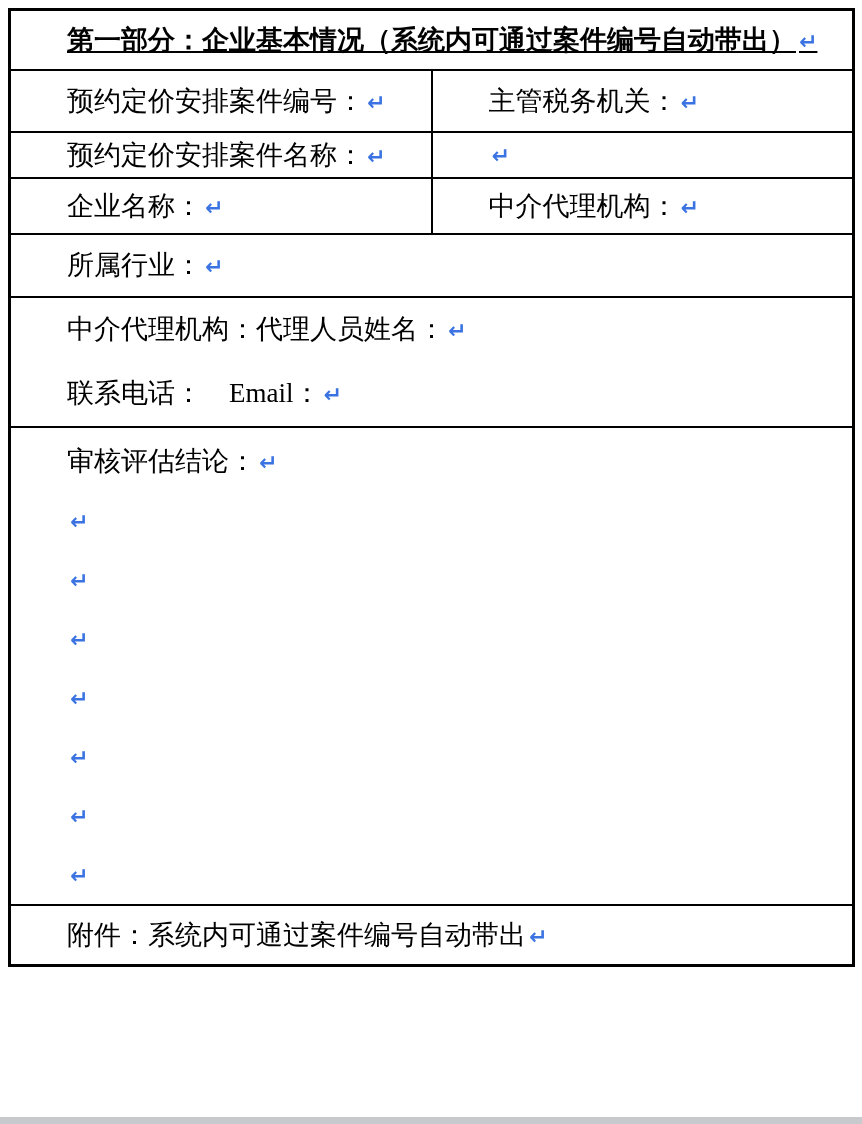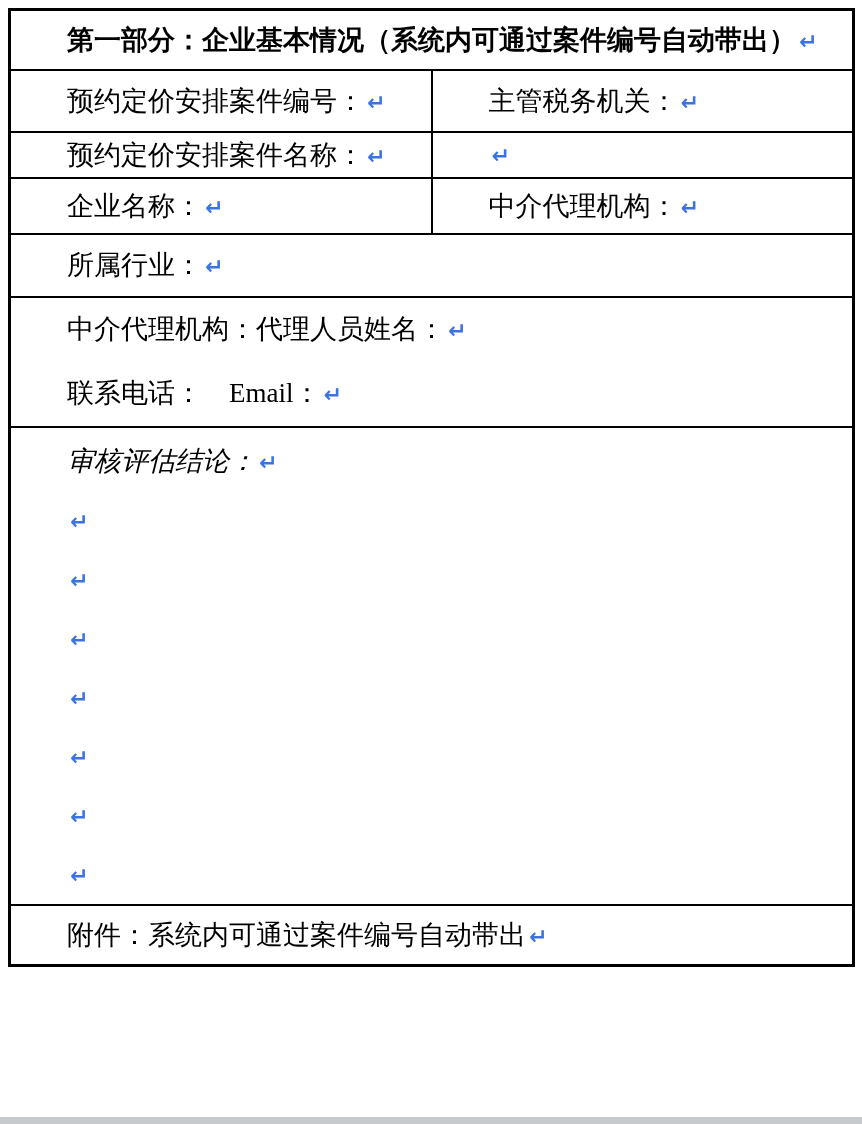--- a/index.html
+++ b/index.html
@@ -28,38 +28,37 @@
     padding: 0 6px 0 56px;
     font-size: 27px;
     vertical-align: middle;
     overflow: hidden;
     white-space: nowrap;
   }
   .doc-table {
     border: 3px solid #000000;
   }
   .col1 { width: 422px; }
-  .bold-row td { font-weight: bold; }
+  .bold-row td { font-weight: bold; text-decoration: underline; }
   .pilcrow {
     font-family: "DejaVu Sans", sans-serif;
     font-weight: 700;
     font-size: 22px;
     color: #3B74E2;
     margin-left: 3px;
   }
   .multi-line-cell {
     vertical-align: middle;
   }
   .multi-line-cell .line {
     line-height: 62px;
   }
   .tall-cell {
     vertical-align: top !important;
     padding-top: 4px !important;
-    font-style: italic;
   }
   .tall-cell .line {
     line-height: 59px;
     height: 59px;
   }
   .bottom-bar {
     position: absolute;
     left: 0;
     top: 1117px;
     width: 862px;

